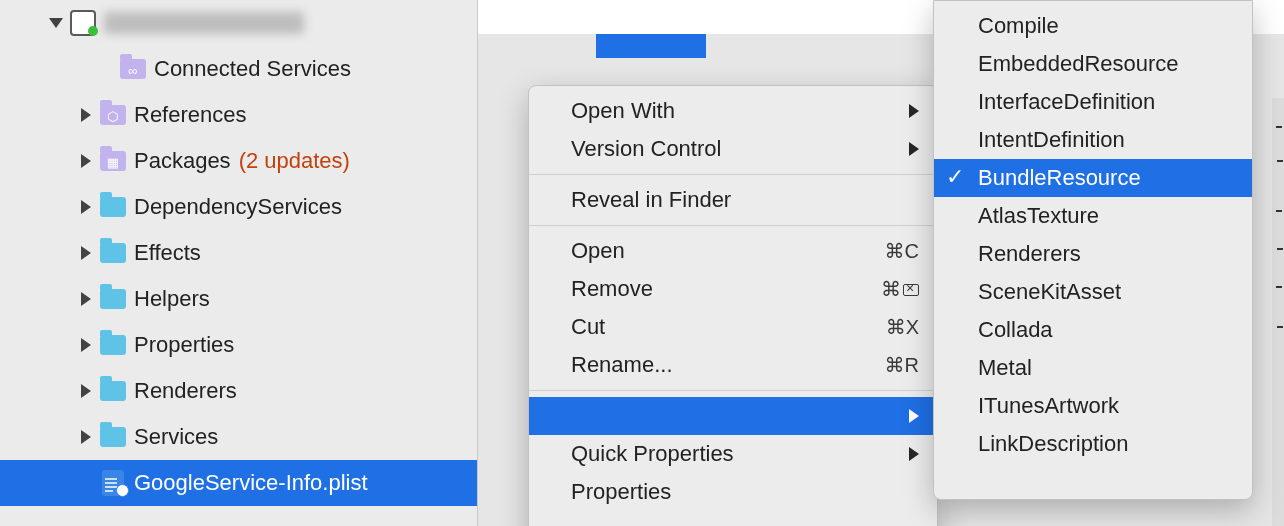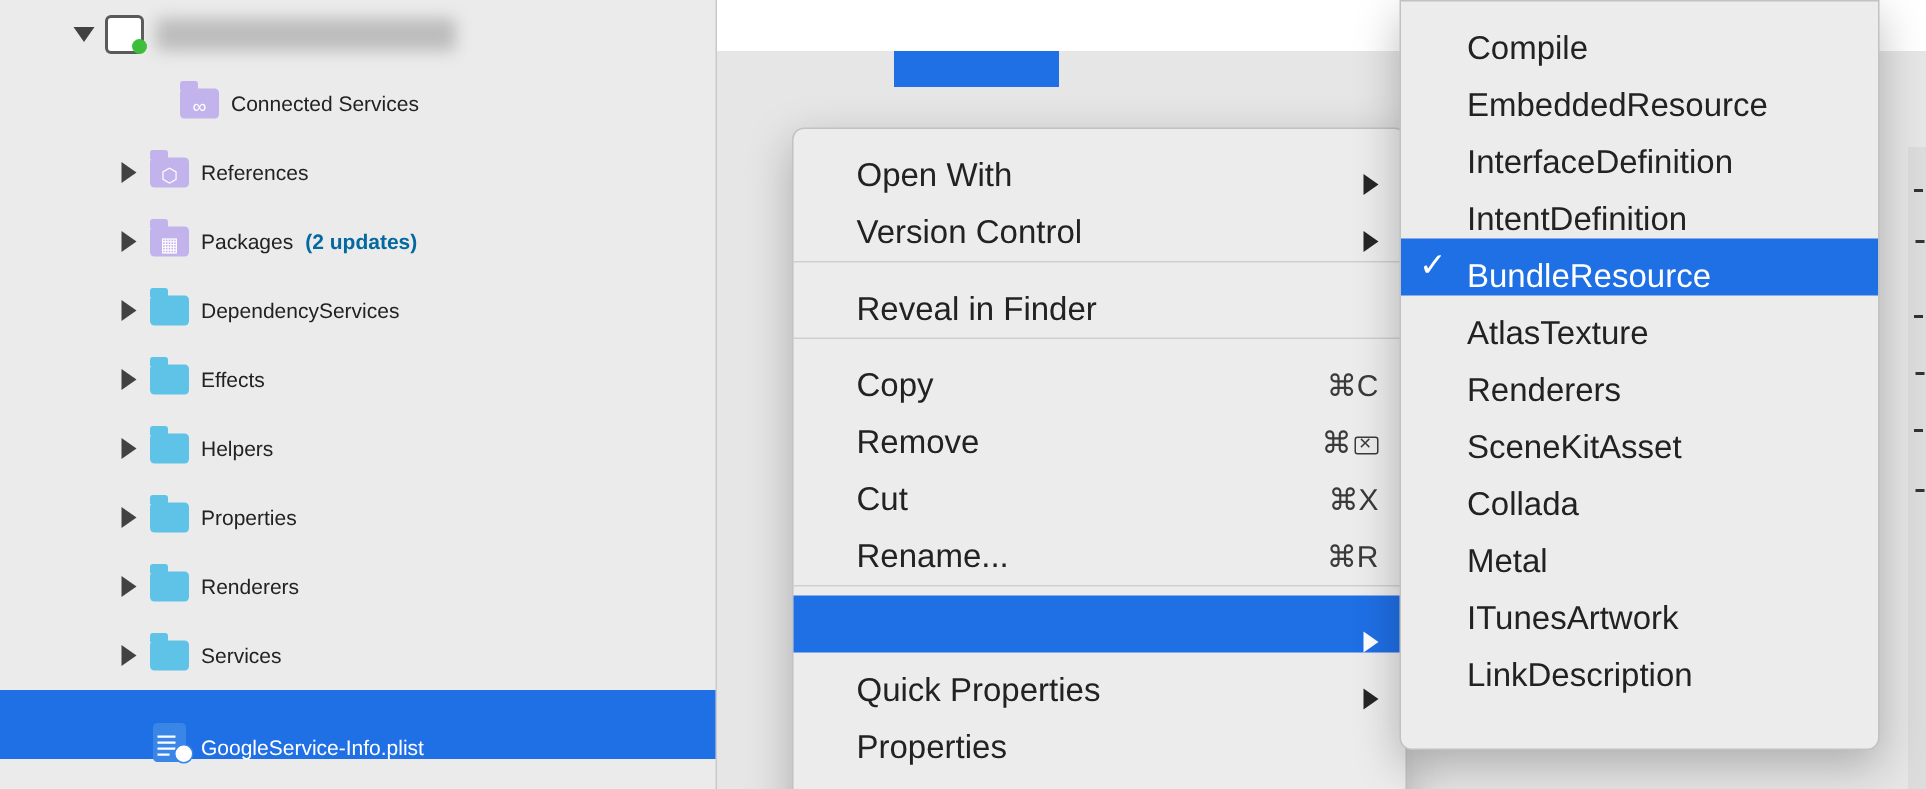--- a/index.html
+++ b/index.html
@@ -23,21 +23,20 @@
   .row {
     display: flex;
     align-items: center;
     height: 46px;
     padding-left: 6px;
     white-space: nowrap;
   }
   .row.selected {
     background: #1f6fe5;
     color: #fff;
-    align-items: flex-end;
   }
   .spacer { display: inline-block; flex: 0 0 auto; }
   .disclosure {
     width: 20px; height: 20px;
     display: inline-flex; align-items: center; justify-content: center;
     flex: 0 0 auto;
     margin-right: 4px;
   }
   .tri-right {
     width: 0; height: 0;
@@ -81,22 +80,22 @@
   .icon-file {
     width: 22px; height: 26px;
     background: #3a86e6; border-radius: 3px;
   }
   .icon-file svg { position: absolute; left: 3px; top: 4px; }
   .icon-file::after {
     content: ""; position: absolute; right: -3px; bottom: -3px;
     width: 11px; height: 11px; background: #fff; border-radius: 50%;
     border: 1px solid #3a86e6;
   }
-  .label { font-size: 14px; }
-  .dim { color: #0369a1; font-weight: bold; }
+  .label { font-size: 22px; }
+  .dim { color: #c2410c; }
   .blur-label {
     width: 200px; height: 22px;
     background: #bdbdbd; border-radius: 4px;
     filter: blur(5px);
   }
 
   
   .right-bg {
     position: absolute;
     left: 478px; top: 0;
@@ -123,21 +122,21 @@
     background: #ececec;
     border: 1px solid #c2c2c2;
     border-radius: 8px;
     box-shadow: 0 10px 30px rgba(0,0,0,0.25);
     padding: 6px 0;
     font-size: 22px;
   }
   .menu.primary { left: 528px; top: 44px; width: 410px; height: 478px; border-bottom-left-radius: 0; border-bottom-right-radius: 0; margin-top: 41px;}
   .menu.sub { left: 933px; top: 0; width: 320px; height: 500px; border-top-left-radius: 0; border-top-right-radius: 0;}
   .mitem {
-    display: flex; align-items: flex-end;
+    display: flex; align-items: center;
     height: 38px; padding: 0 18px 0 42px;
     position: relative;
   }
   .mitem.selected, .mitem.highlight { background: #1f6fe5; color: #fff; }
   .mitem .shortcut { margin-left: auto; color: #3a3a3a; font-size: 20px; }
   .mitem .chev {
     margin-left: auto;
     width: 0; height: 0;
     border-top: 7px solid transparent;
     border-bottom: 7px solid transparent;
@@ -311,21 +310,21 @@
     <div class="mitem">
       <span>Version Control</span>
       <span class="chev"></span>
     </div>
     <div class="msep"></div>
     <div class="mitem">
       <span>Reveal in Finder</span>
     </div>
     <div class="msep"></div>
     <div class="mitem">
-      <span>Copy</span>
+      <span>Open</span>
       <span class="shortcut">⌘C</span>
     </div>
     <div class="mitem">
       <span>Remove</span>
       <span class="shortcut"><span class="del-icon">
           <span>⌘</span>
           <span class="box"></span>
         </span></span>
     </div>
     <div class="mitem">

